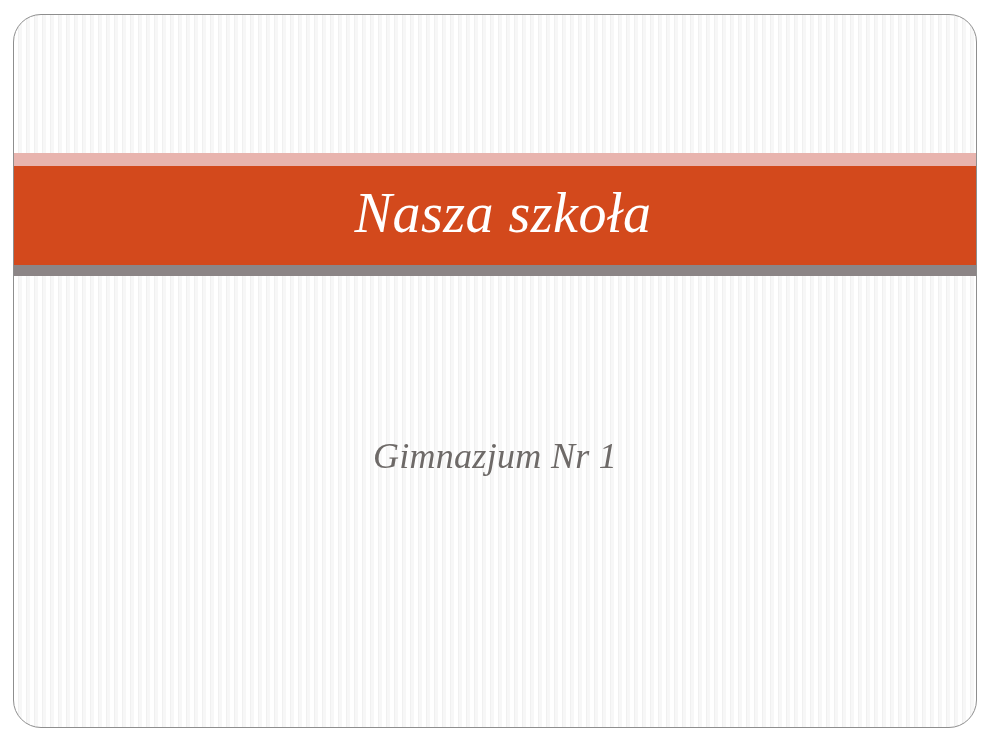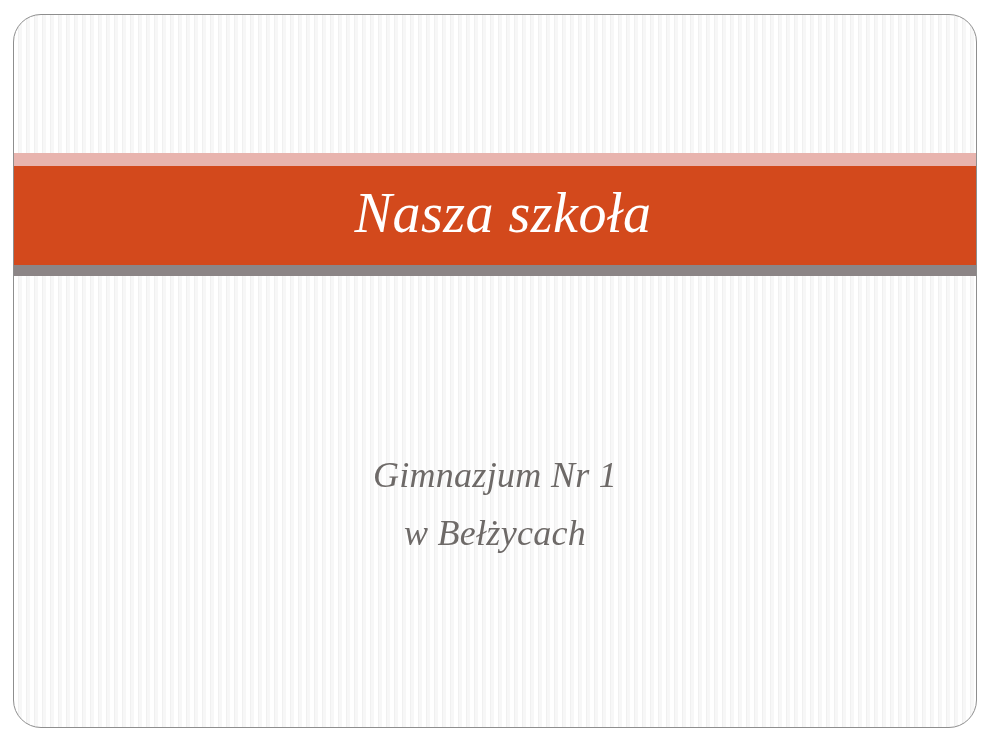--- a/index.html
+++ b/index.html
@@ -78,21 +78,21 @@
   .bar-gray {
     height: 11px;
     width: 100%;
     background: #8c8586;
   }
 
   
   .subtitle-block {
     position: absolute;
     left: 0;
-    top: 432px;
+    top: 413px;
     width: 100%;
     text-align: center;
   }
 
   .subtitle-line {
     color: #6e6a68;
     font-family: "Liberation Serif", serif;
     font-style: italic;
     font-weight: 400;
     font-size: 36px;
@@ -113,16 +113,15 @@
     <div class="title-band">
       <div class="title-line">Nasza szkoła</div>
     </div>
 
     <div class="bar-gray"></div>
 
   </div>
 
   <div class="subtitle-block">
     <div class="subtitle-line">Gimnazjum Nr 1</div>
-    <div class="subtitle-line">w Bełżycach</div>
   </div>
 
 </div>
 
 </body></html>

